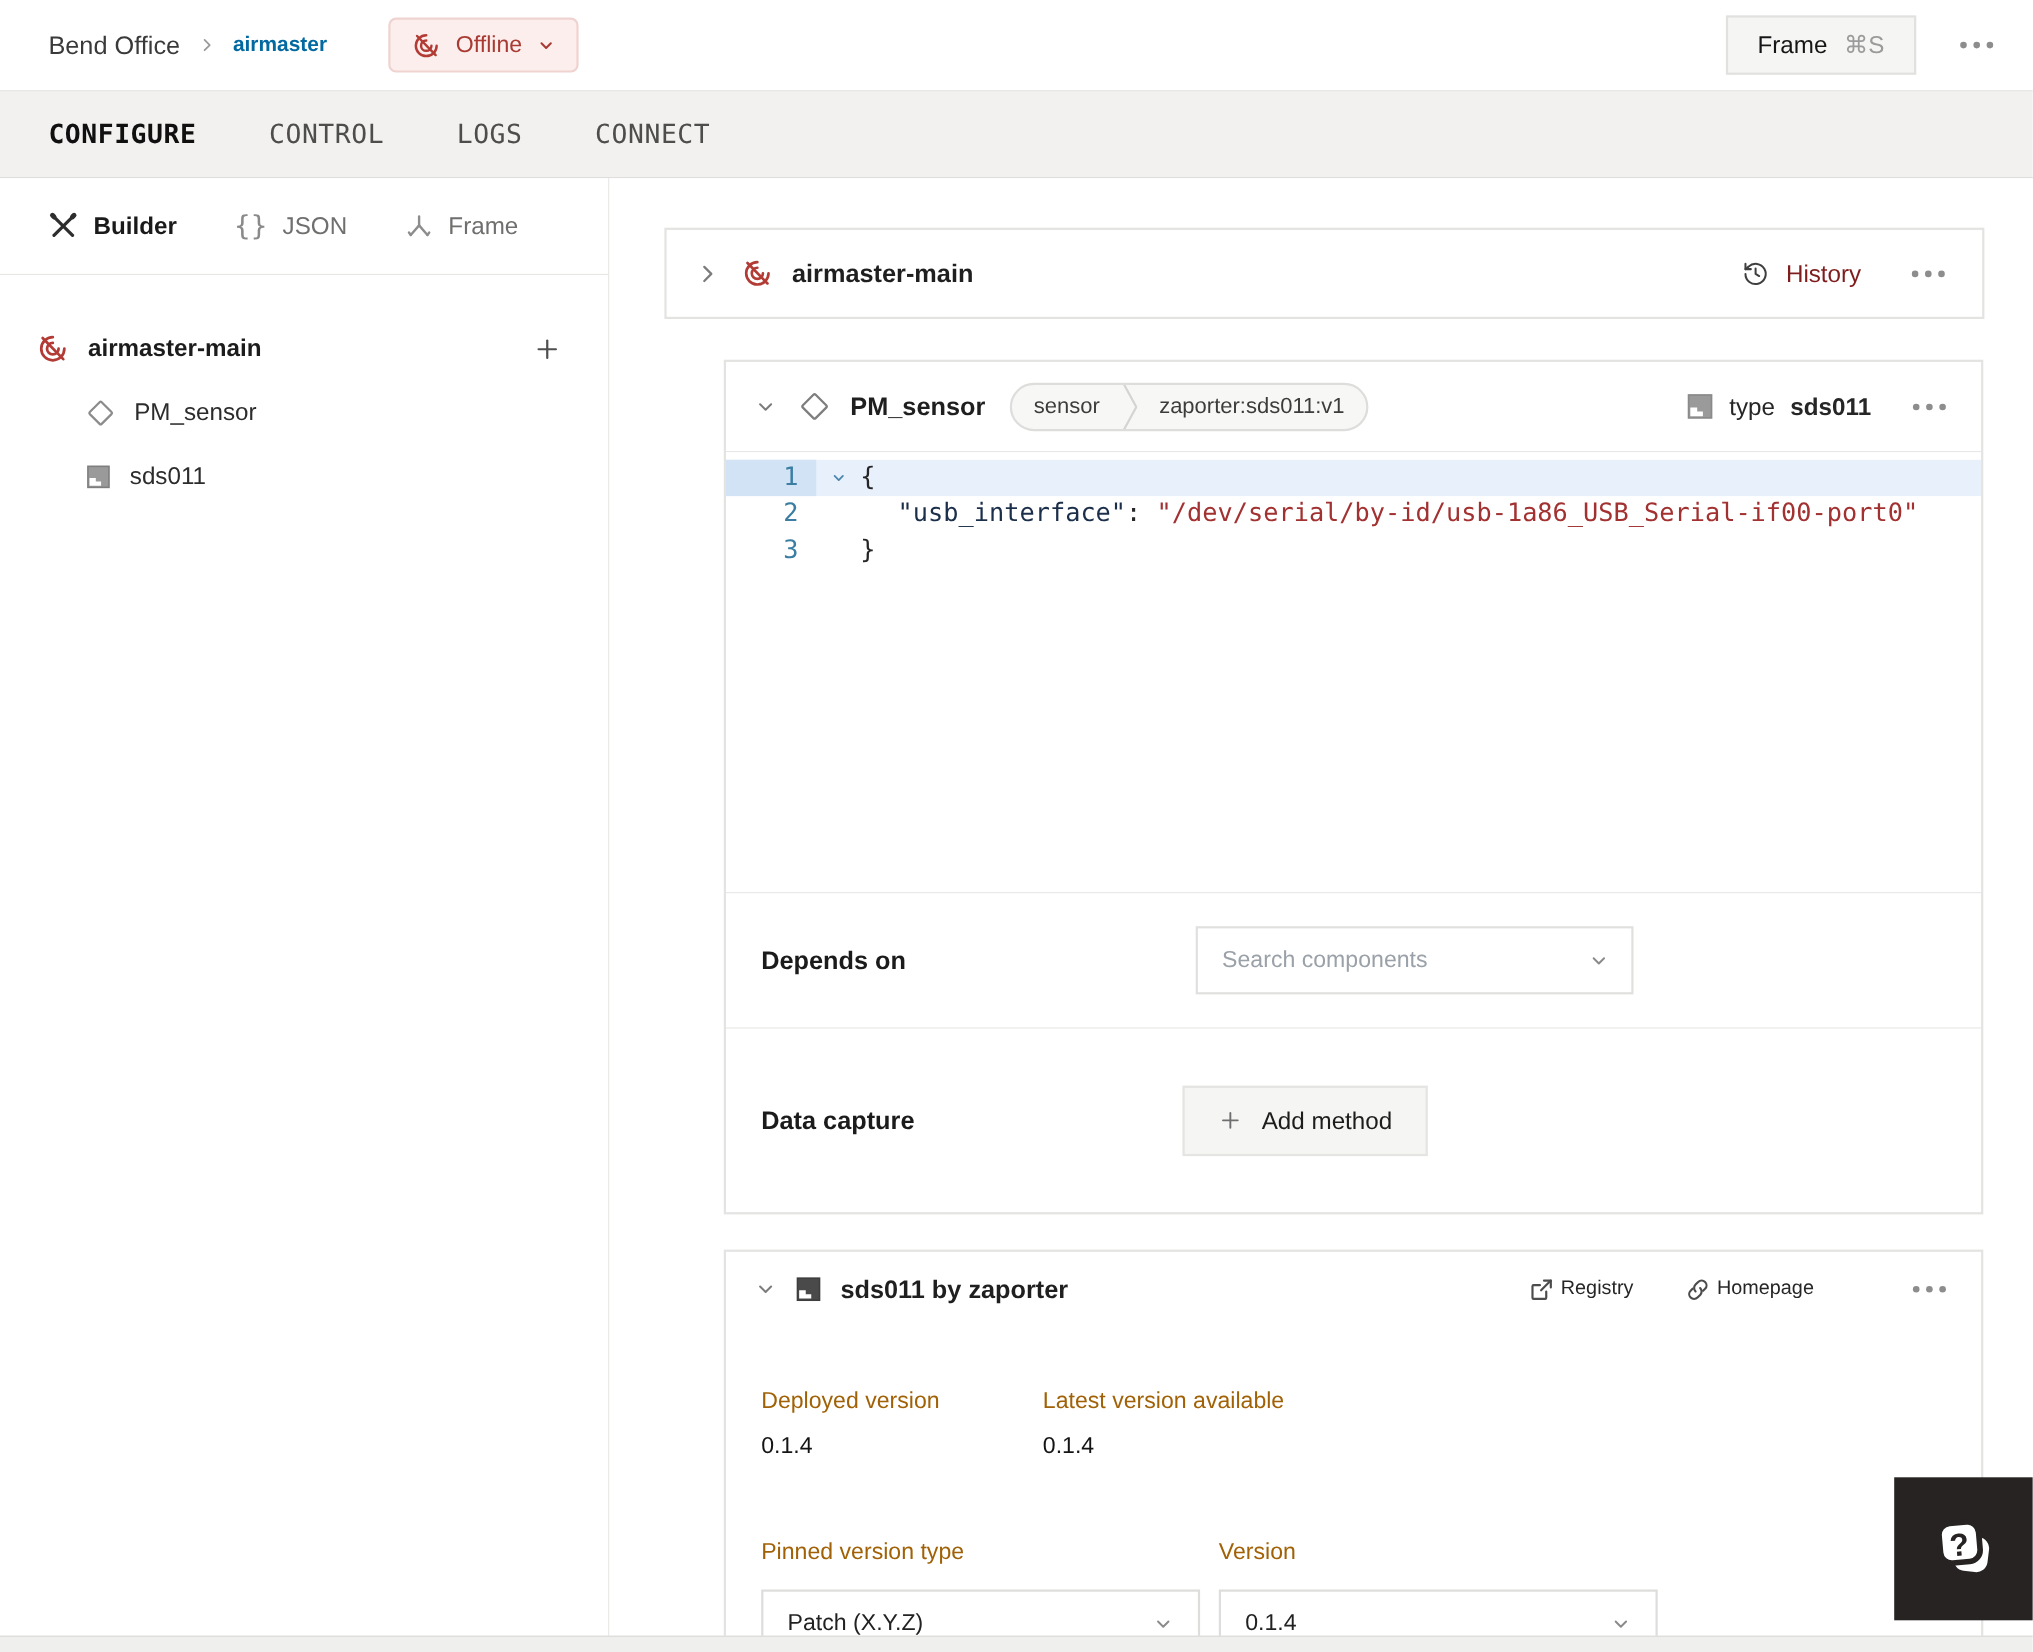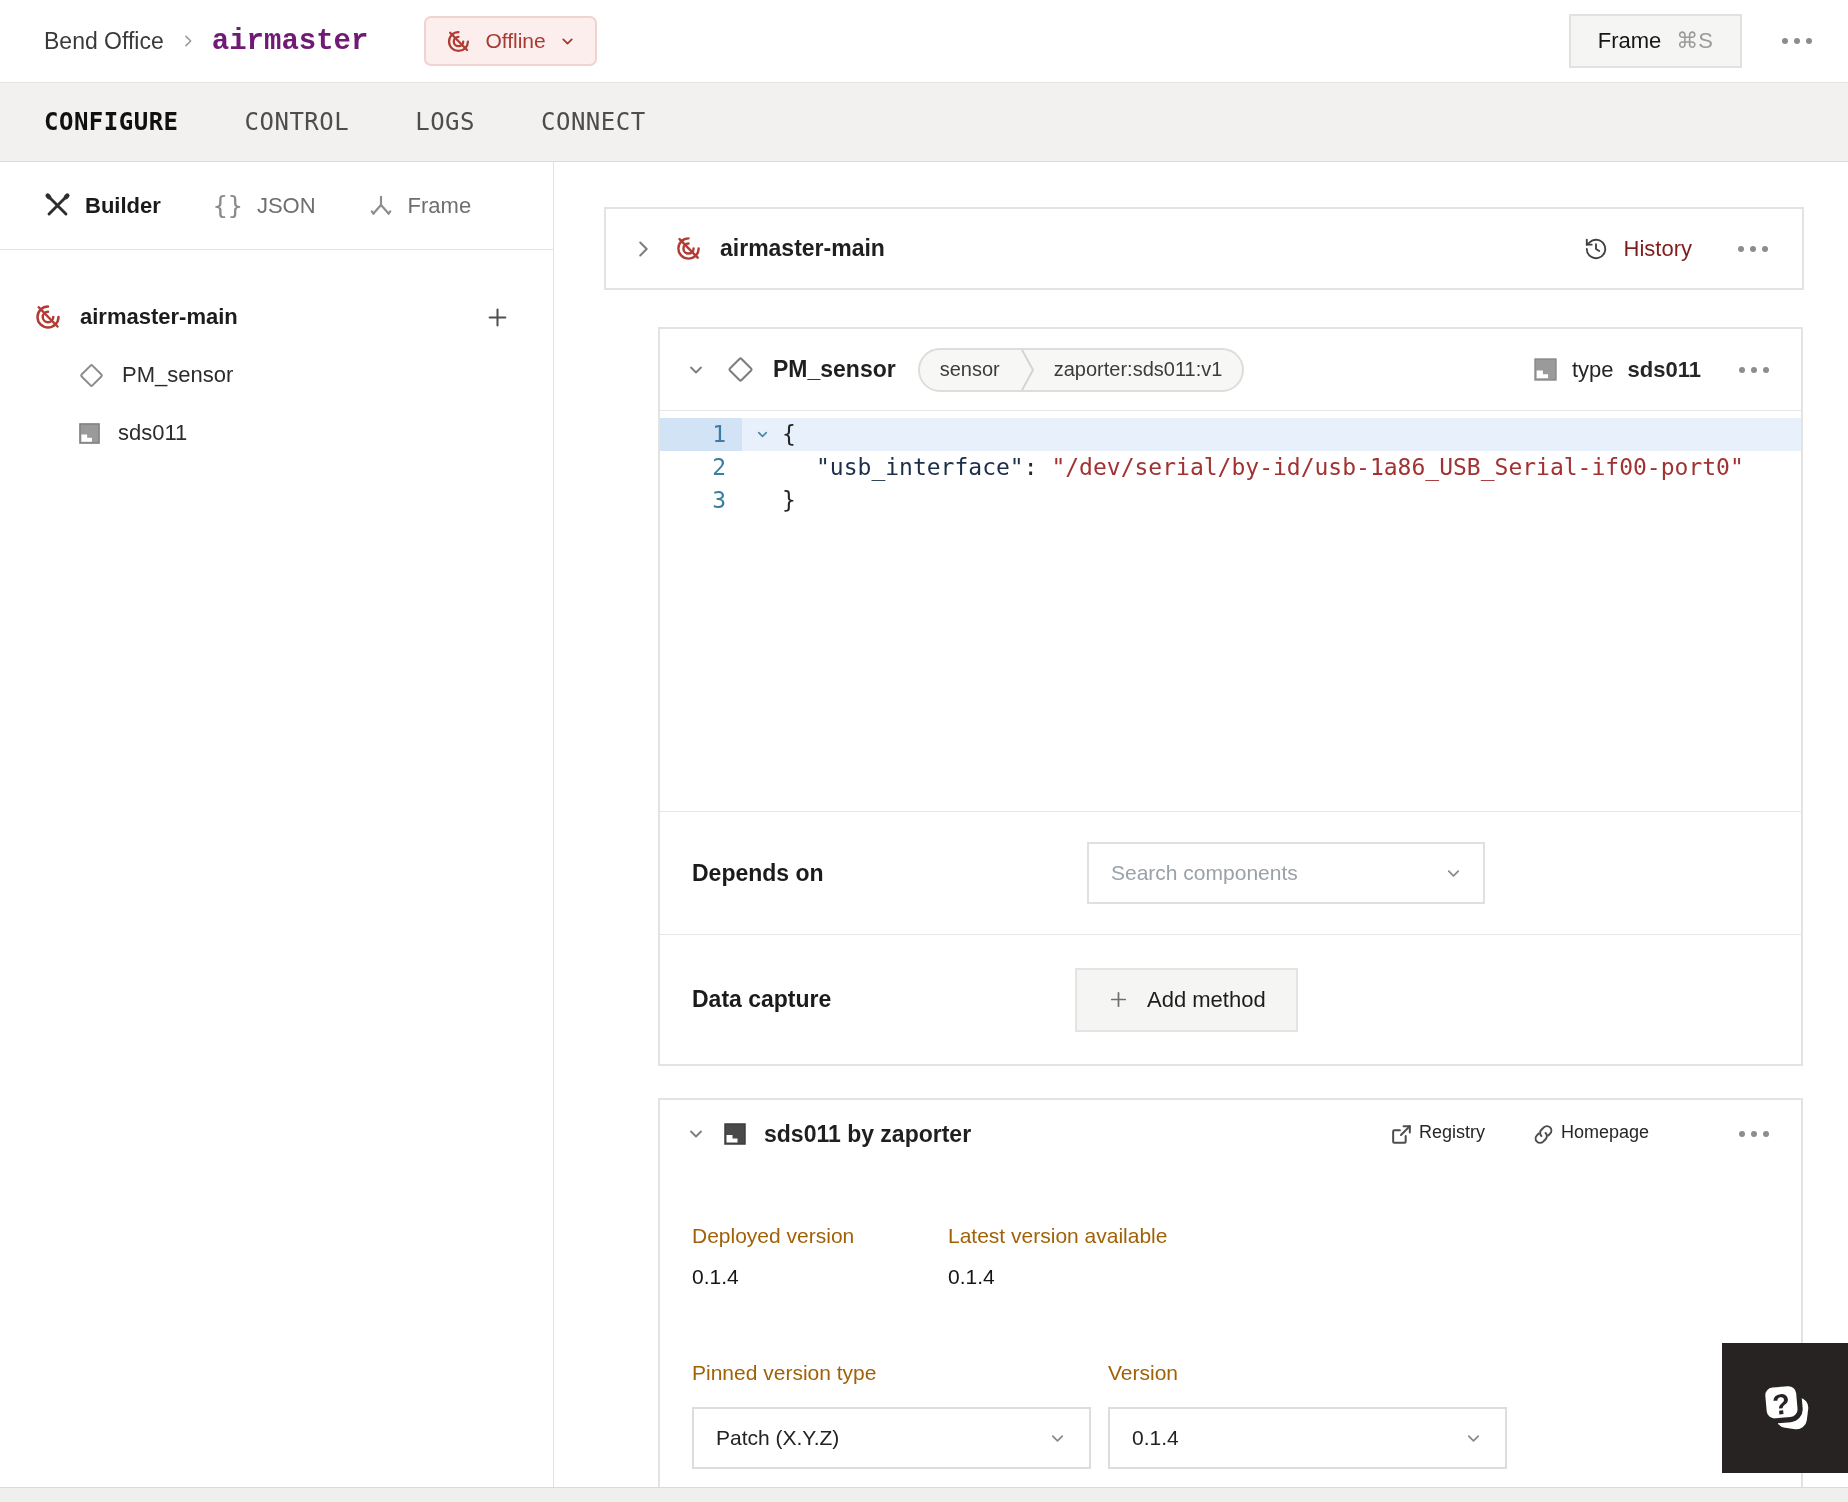--- a/index.html
+++ b/index.html
@@ -10,21 +10,21 @@
     font-family:"Liberation Sans", sans-serif;
   }
   svg { display:block; }
   .dots { display:flex; gap:6px; align-items:center; cursor:pointer; }
   .dots i { width:6px; height:6px; border-radius:50%; background:#8d8d8d; display:block; }
 
   
   .topbar { height:82px; display:flex; align-items:center; padding:0 30px 0 44px; background:#fff; }
   .crumb-parent { font-size:23px; color:#3a3a3a; cursor:pointer; }
   .crumb-sep { margin:0 16px; }
-  .crumb-current { font-size:29px; font-weight:700; color:#701a75;font-family:Liberation Mono, monospace; }
+  .crumb-current { font-size:19px; font-weight:700; color:#0369a1; }
   .status-badge {
     margin-left:56px; display:flex; align-items:center; gap:13px; cursor:pointer;
     background:#fbeeec; border:2px solid #f0d3d0; border-radius:7px;
     height:50px; padding:0 19px; color:#a93a33; font-size:21px;
   }
   .save-btn {
     margin-left:auto; display:flex; gap:15px; align-items:center; cursor:pointer;
     height:54px; padding:0 27px; background:#f5f5f4; border:2px solid #e1e1df; font-size:22px; color:#161616;
   }
   .save-shortcut { color:#9b9b9b; }
@@ -80,21 +80,21 @@
   .code-text { white-space:pre; color:#262626; }
   .row-active { background:#e7f0fb; }
   .row-active .gutter { background:#d2e3f5; }
   .code-key { color:#1c2f4a; }
   .code-sep { color:#262626; }
   .code-string { color:#a23131; }
   .indent2 { padding-left:34px; }
 
   .section-row { display:flex; align-items:center; border-top:1px solid #e7e7e5; padding-left:32px; }
   .depends-row { height:123px;gap:12px; }
-  .capture-row { height:130px; }
+  .capture-row { height:168px; }
   .row-label { width:383px; font-size:23px; font-weight:700; color:#1b1b1b; }
   .search-select { width:398px; height:62px; border:2px solid #e0e0de; display:flex; align-items:center; padding:0 20px; cursor:pointer; background:#fff; }
   .search-select input { border:none; outline:none; flex:1; font-size:21px; color:#30363c; font-family:"Liberation Sans", sans-serif; background:transparent; }
   .search-select input::placeholder { color:#9aa1a8; opacity:1; }
   .add-method-btn { height:64px; padding:0 30px; background:#f5f5f3; border:2px solid #e4e4e2; display:flex; align-items:center; gap:17px; font-size:22px; color:#1d1d1d; cursor:pointer; }
 
   .module-card { width:1145px; margin-left:54px; margin-top:32px; }
   .mod-header { height:68px; display:flex; align-items:center; padding:0 26px; }
   .mod-header .module-glyph { margin-left:17px; }
   .mod-title { font-size:23px; font-weight:700; margin-left:17px; }

